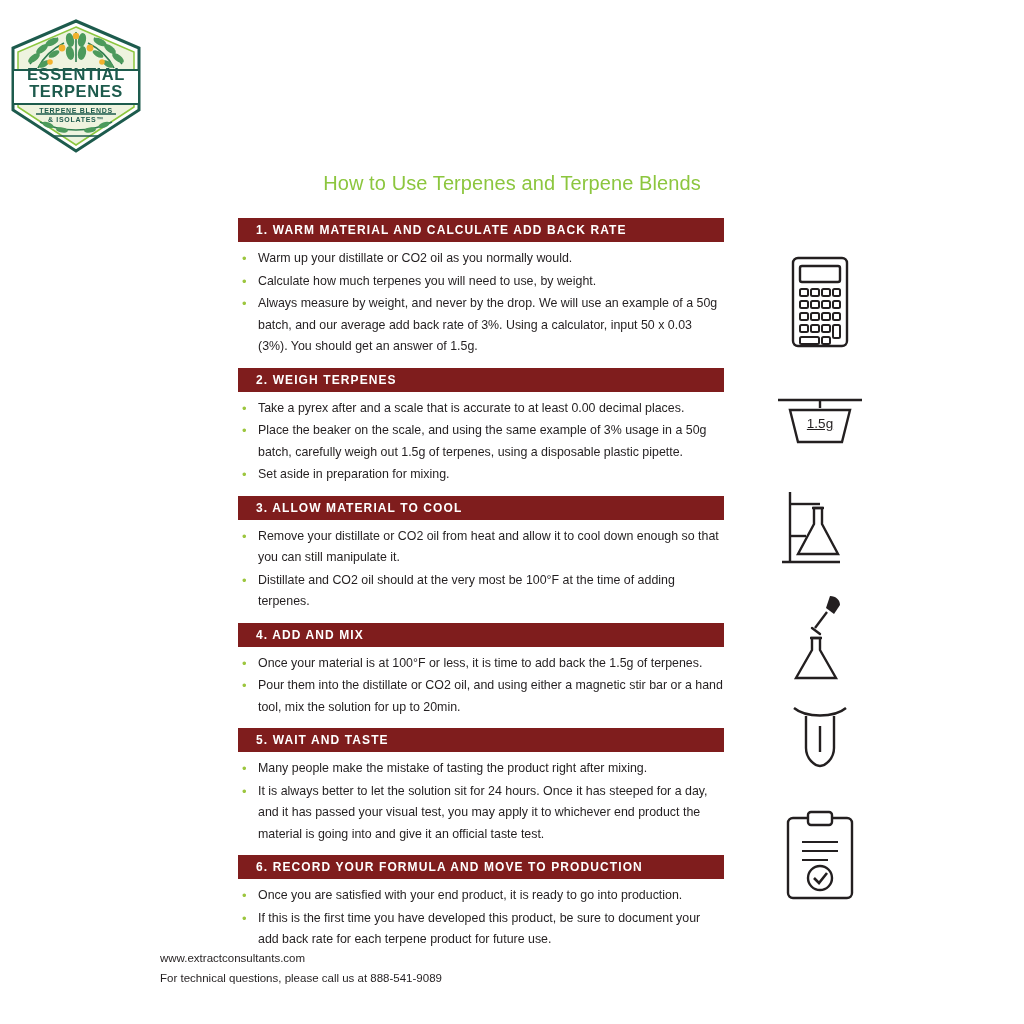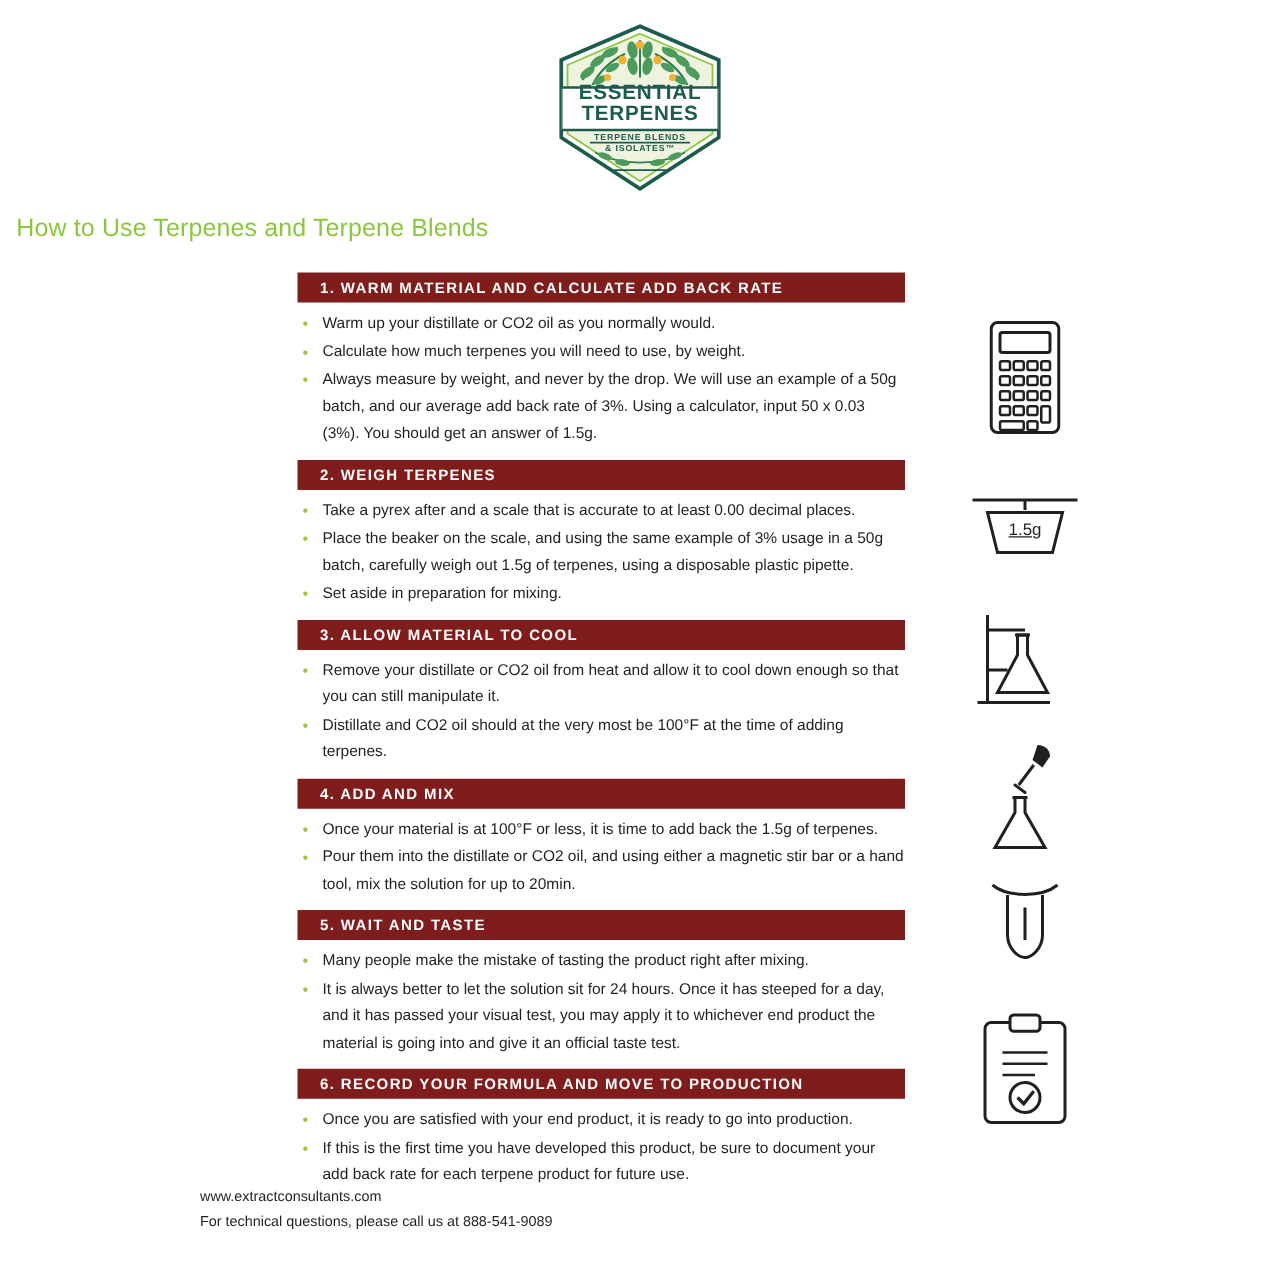--- a/index.html
+++ b/index.html
@@ -21,21 +21,20 @@
     background: #ffffff;
   }
 
   
   .logo-wrap {
     position: absolute;
     top: 18px;
     left: 0;
     right: 0;
     display: flex;
-    justify-content: center;
   }
   .logo {
     position: relative;
     width: 152px;
     height: 136px;
   }
   .logo svg { display: block; }
   .logo-text {
     position: absolute;
     left: 0; right: 0;
@@ -58,26 +57,26 @@
     letter-spacing: 0.7px;
     color: #1d5b4d;
     line-height: 9px;
   }
 
   
   .doc-title {
     position: absolute;
     top: 172px;
     left: 0; right: 0;
+    text-align: center;
     font-size: 20px;
     color: #8cc63e;
     font-family: "Liberation Sans", sans-serif;
     font-weight: normal;
     letter-spacing: 0.1px;
-    padding-left: 13px;
   }
 
   
   .content {
     position: absolute;
     top: 218px;
     left: 238px;
     width: 486px;
   }
   .section { margin-bottom: 2px; }

